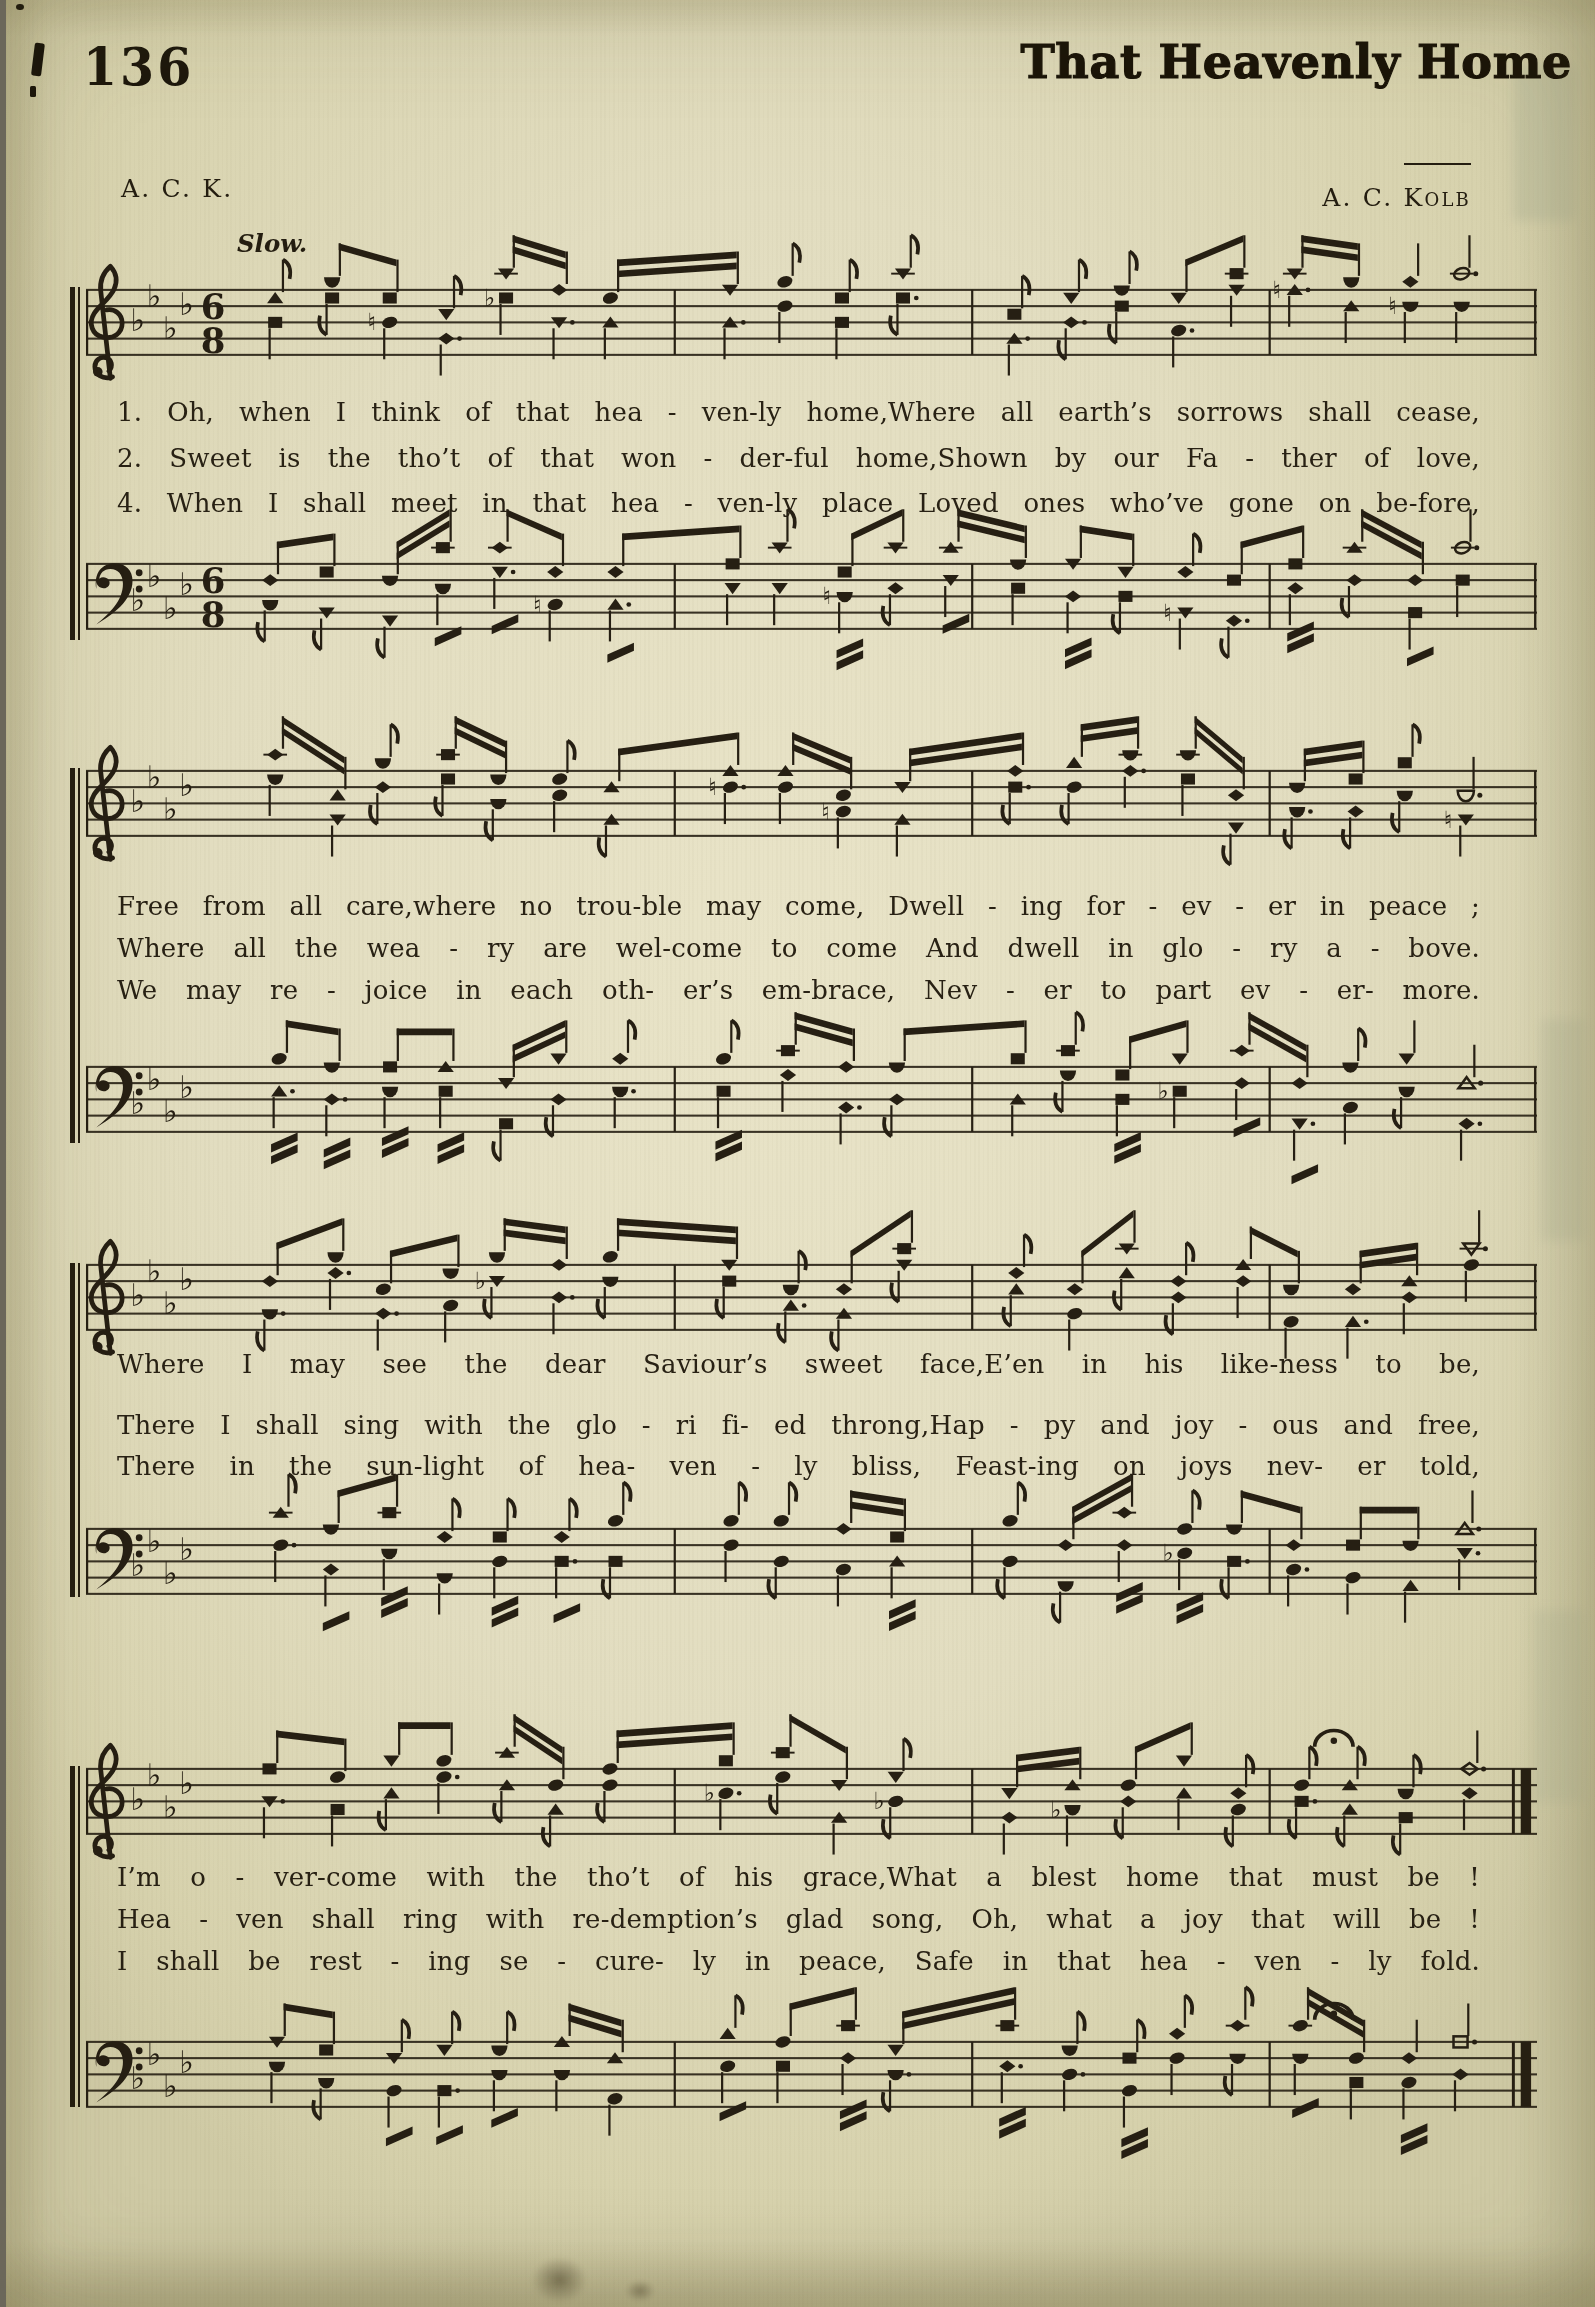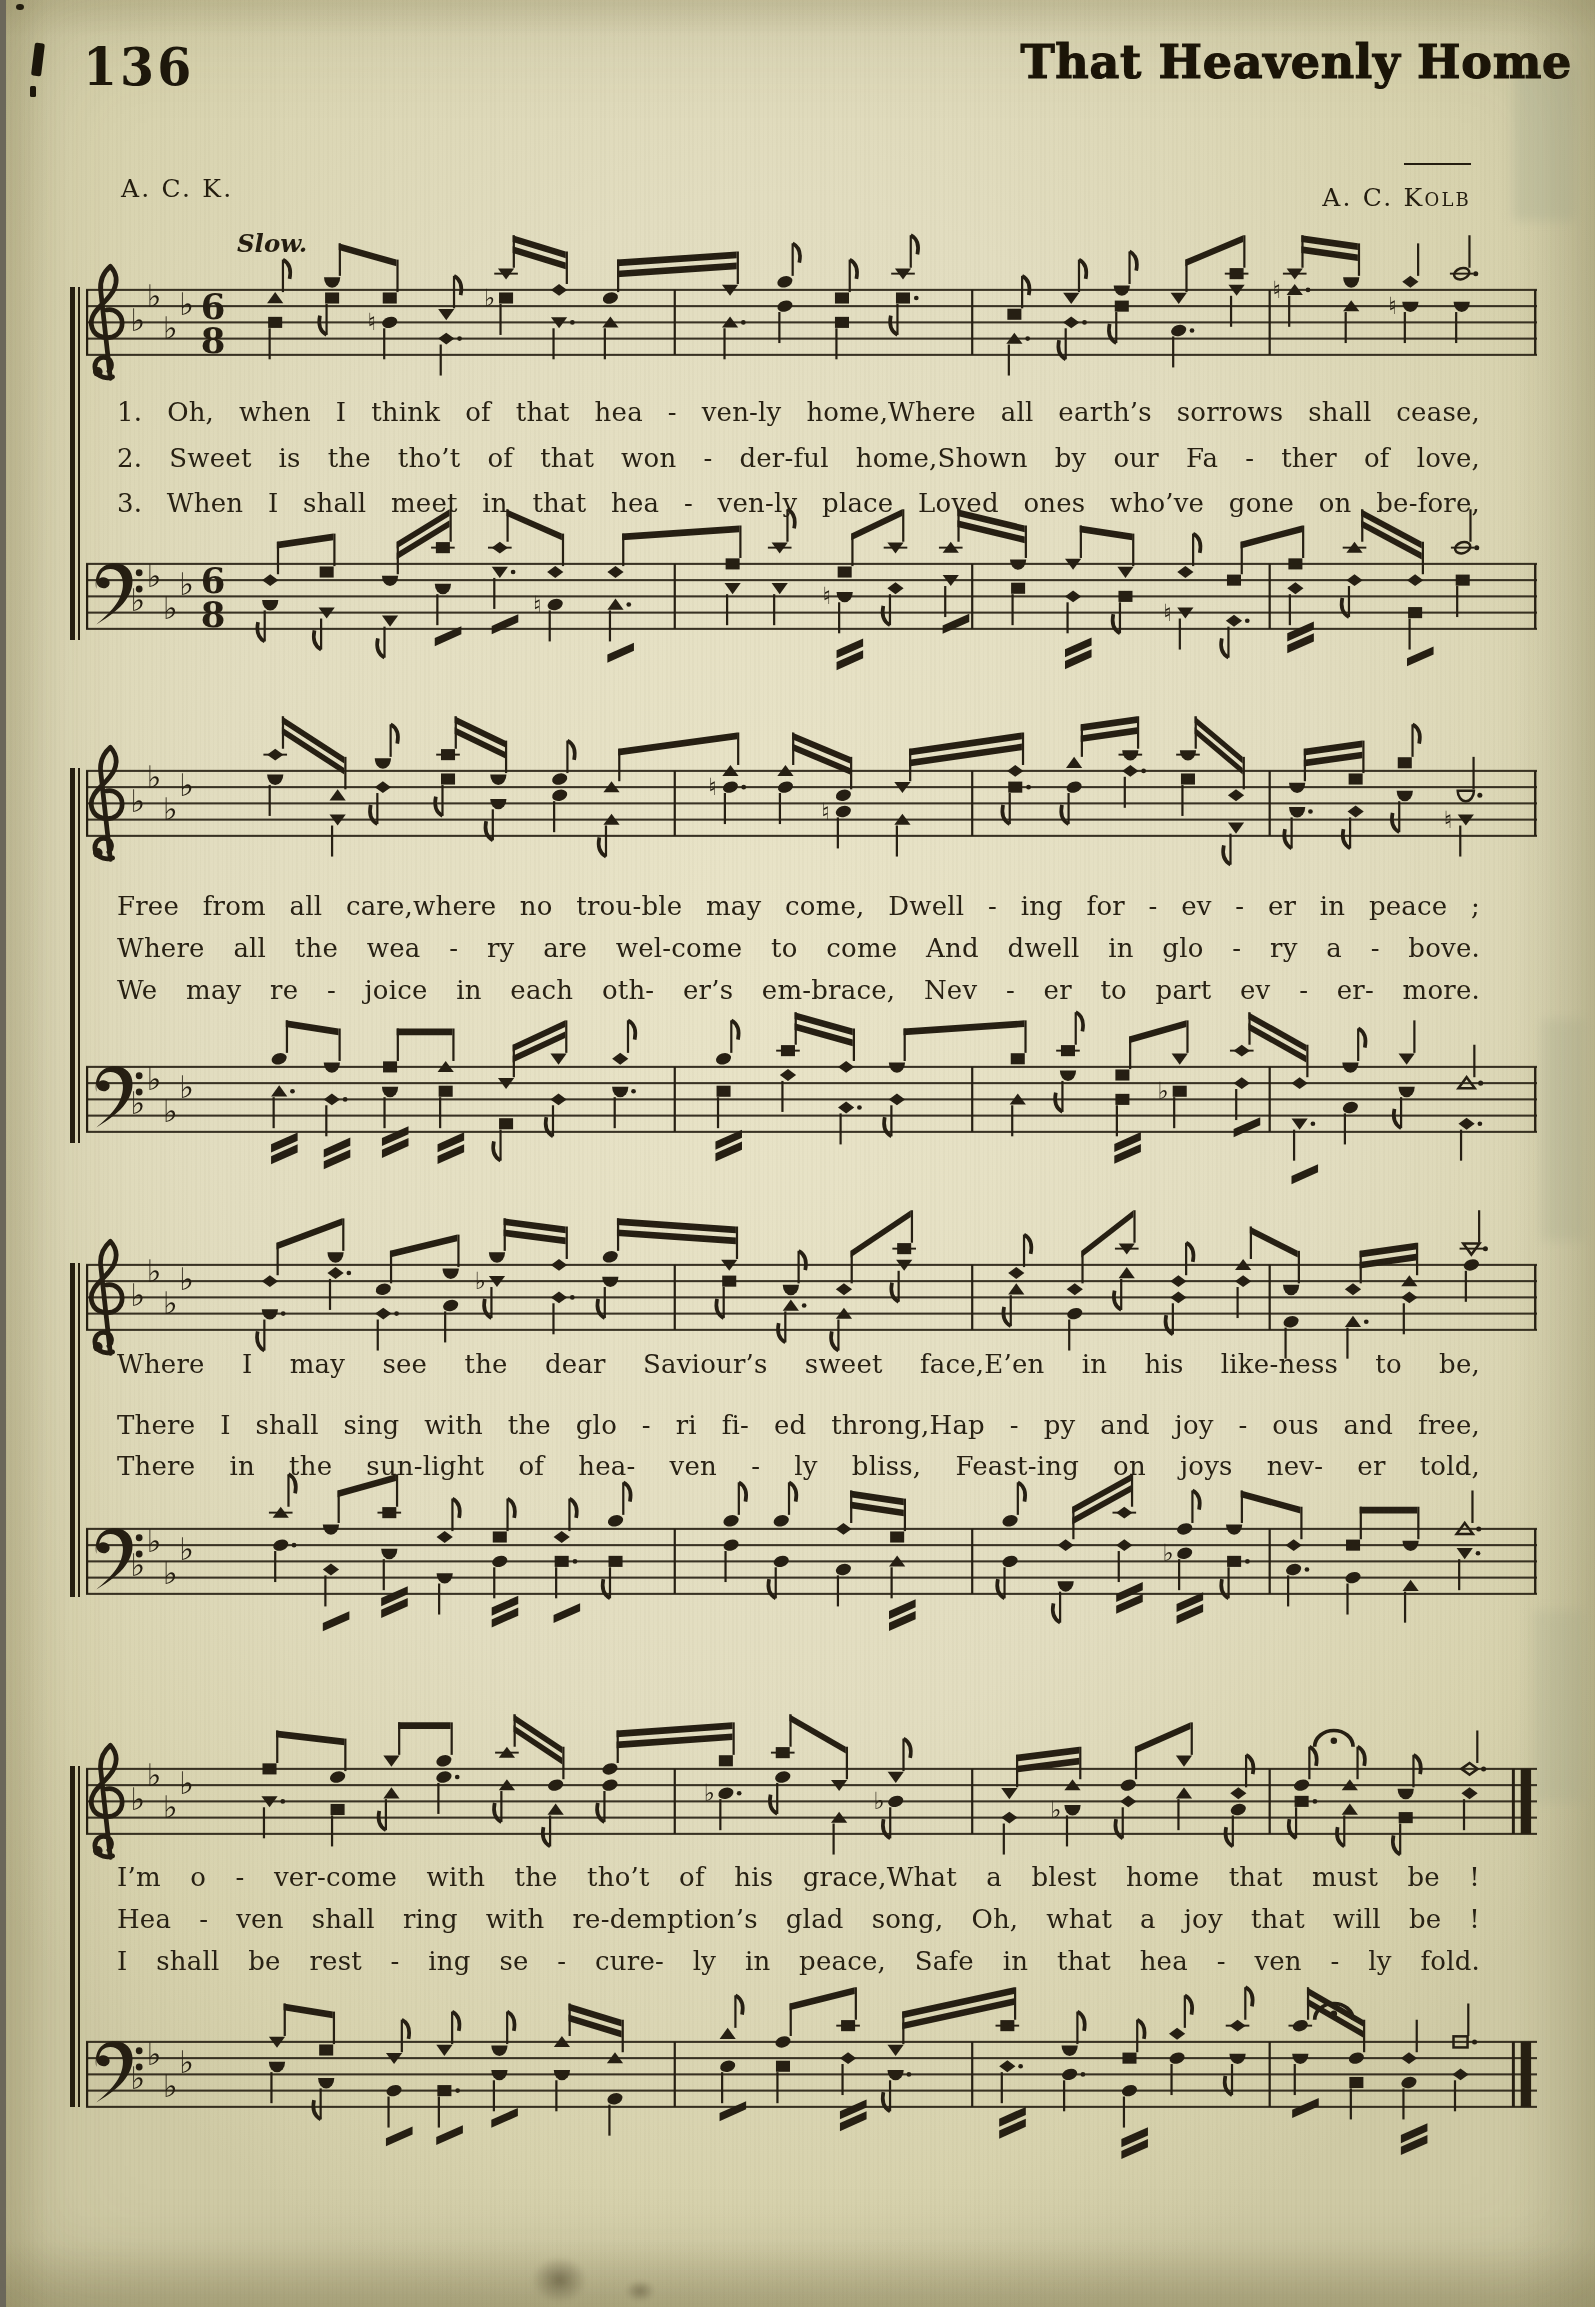--- a/index.html
+++ b/index.html
@@ -192,21 +192,21 @@
       <text x="1763.5106215031728" y="103" font-family="DejaVu Sans, sans-serif" font-size="32" fill="#261f13">♮</text>
       <rect x="1847.039703156799" y="46.7" width="32" height="2.6" fill="#261f13"></rect>
       <ellipse cx="1863.039703156799" cy="48" rx="10.5" ry="7.4" transform="rotate(-18 1863.039703156799 48)" fill="none" stroke="#261f13" stroke-width="3.4"></ellipse>
       <path d="M 1852.039703156799 86 h 22 a 11 14 0 0 1 -22 0 z" fill="#261f13"></path>
       <rect x="1872.039703156799" y="-4" width="3" height="44" fill="#261f13"></rect>
       <circle cx="1882.039703156799" cy="48" r="3.4" fill="#261f13"></circle>
       <rect x="1854.039703156799" y="100" width="3" height="42" fill="#261f13"></rect>
     </svg>
   <div class="abs lyric" style="top:396px">1. Oh, when I think of that hea - ven-ly home,Where all earth’s sorrows shall cease,</div>
   <div class="abs lyric" style="top:442px">2. Sweet is the tho’t of that won - der-ful home,Shown by our Fa - ther of love,</div>
-  <div class="abs lyric" style="top:487px">3. When I shall meet in that hea - ven-ly place Loved ones who’ve gone on be-fore,</div>
+  <div class="abs lyric" style="top:487px">4. When I shall meet in that hea - ven-ly place Loved ones who’ve gone on be-fore,</div>
   <svg class="staff" style="top:512px" viewBox="0 0 1965 250">
       <rect x="0" y="68.6" width="1965" height="2.8" fill="#261f13" opacity=".9"></rect>
       <rect x="0" y="90.6" width="1965" height="2.8" fill="#261f13" opacity=".9"></rect>
       <rect x="0" y="112.6" width="1965" height="2.8" fill="#261f13" opacity=".9"></rect>
       <rect x="0" y="134.6" width="1965" height="2.8" fill="#261f13" opacity=".9"></rect>
       <rect x="0" y="156.6" width="1965" height="2.8" fill="#261f13" opacity=".9"></rect>
       <rect x="0" y="70" width="3" height="88" fill="#261f13"></rect>
       <path d="M 14 104 c -4 -22 8 -35 25 -35 c 15 0 24 10 24 24 c 0 27 -27 46 -49 59
     c 18 -15 36 -32 36 -55 c 0 -13 -7 -20 -17 -20 c -9 0 -14 6 -15 13 c 4 -3 10 -2 13 2
     c 3 5 -1 11 -7 11 c -6 0 -10 -4 -10 -10 z" fill="#261f13"></path>

